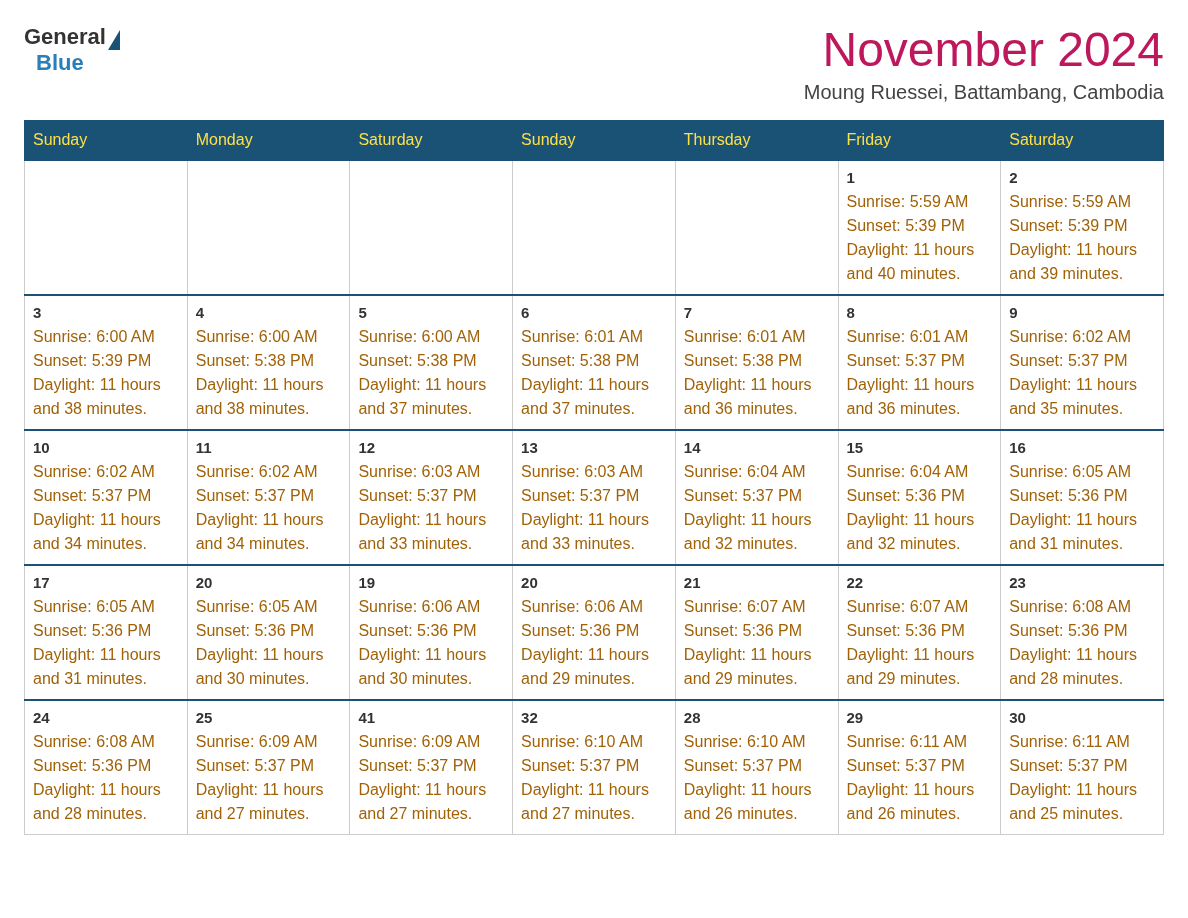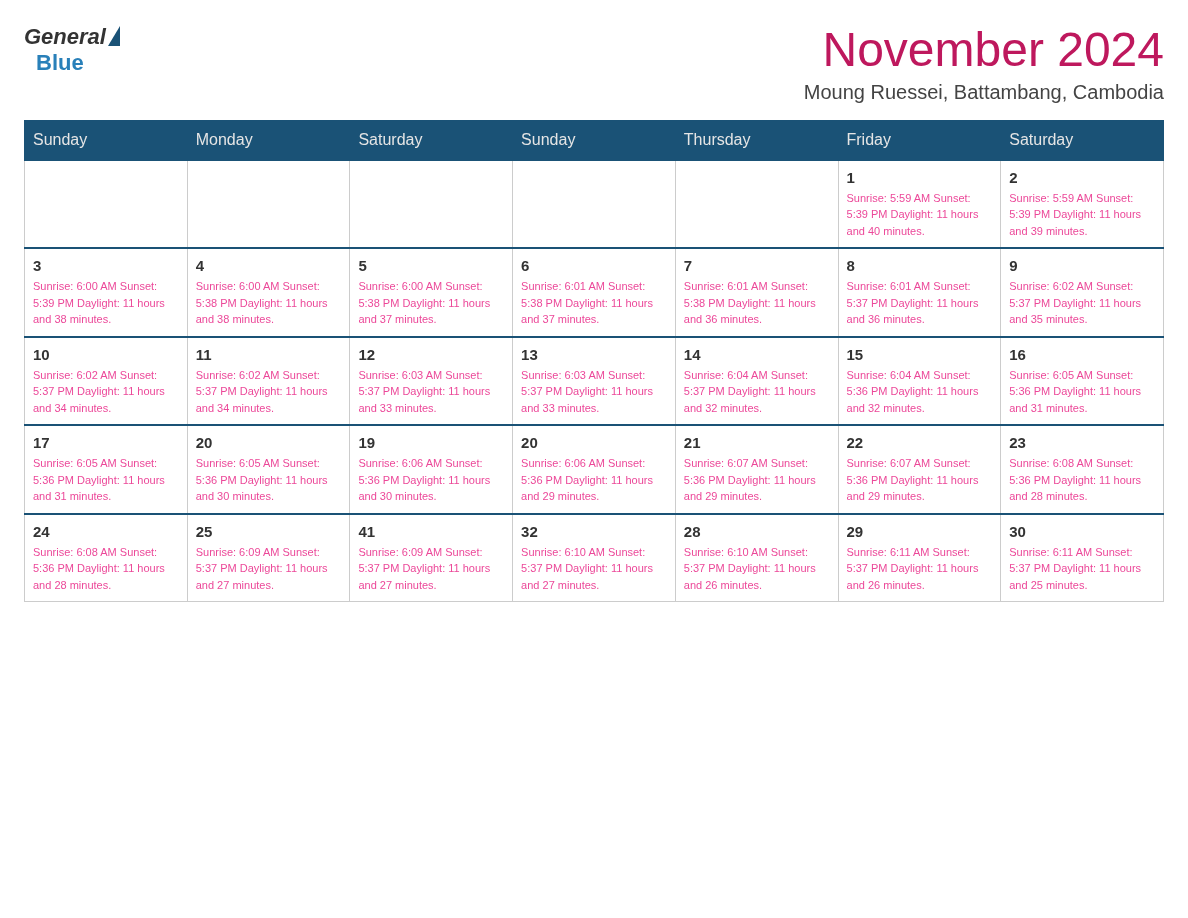--- a/index.html
+++ b/index.html
@@ -16,22 +16,21 @@
       align-items: flex-start;
       margin-bottom: 16px;
     }
     .logo {
       display: flex;
       flex-direction: column;
       align-items: flex-start;
     }
     .logo-top {
       display: flex;
-      align-items: flex-start;
-      font-style: italic;
+      align-items: flex-end;
     }
     .logo-text-general {
       font-size: 22px;
       font-weight: bold;
       color: #333;
       letter-spacing: 0;
     }
     .logo-triangle {
       width: 0;
       height: 0;
@@ -61,21 +60,21 @@
       color: #444;
       margin-top: 4px;
     }
     .calendar {
       width: 100%;
       border-collapse: collapse;
       border: 1px solid #999;
     }
     .calendar th {
       background-color: #1a5276;
-      color: #e5e5e5;
+      color: #fde047;
       padding: 10px 8px;
       text-align: left;
       font-size: 16px;
       font-weight: normal;
       border: 1px solid #1a5276;
       margin-top: 48px;
     }
     .calendar td {
       vertical-align: top;
       padding: 8px;
@@ -93,22 +92,22 @@
       border-top: 2px solid #1a5276;
     }
     .day-number {
       font-size: 15px;
       font-weight: bold;
       color: #333;
       display: block;
       margin-bottom: 4px;
     }
     .day-info {
-      font-size: 11px;
-      color: #ec4899;
+      font-size: 16px;
+      color: #a16207;
       line-height: 1.5;
     }
     .empty-cell {
       background: #f9f9f9;
     }
   </style>
 </head>
 <body>
 
 <div class="header">

